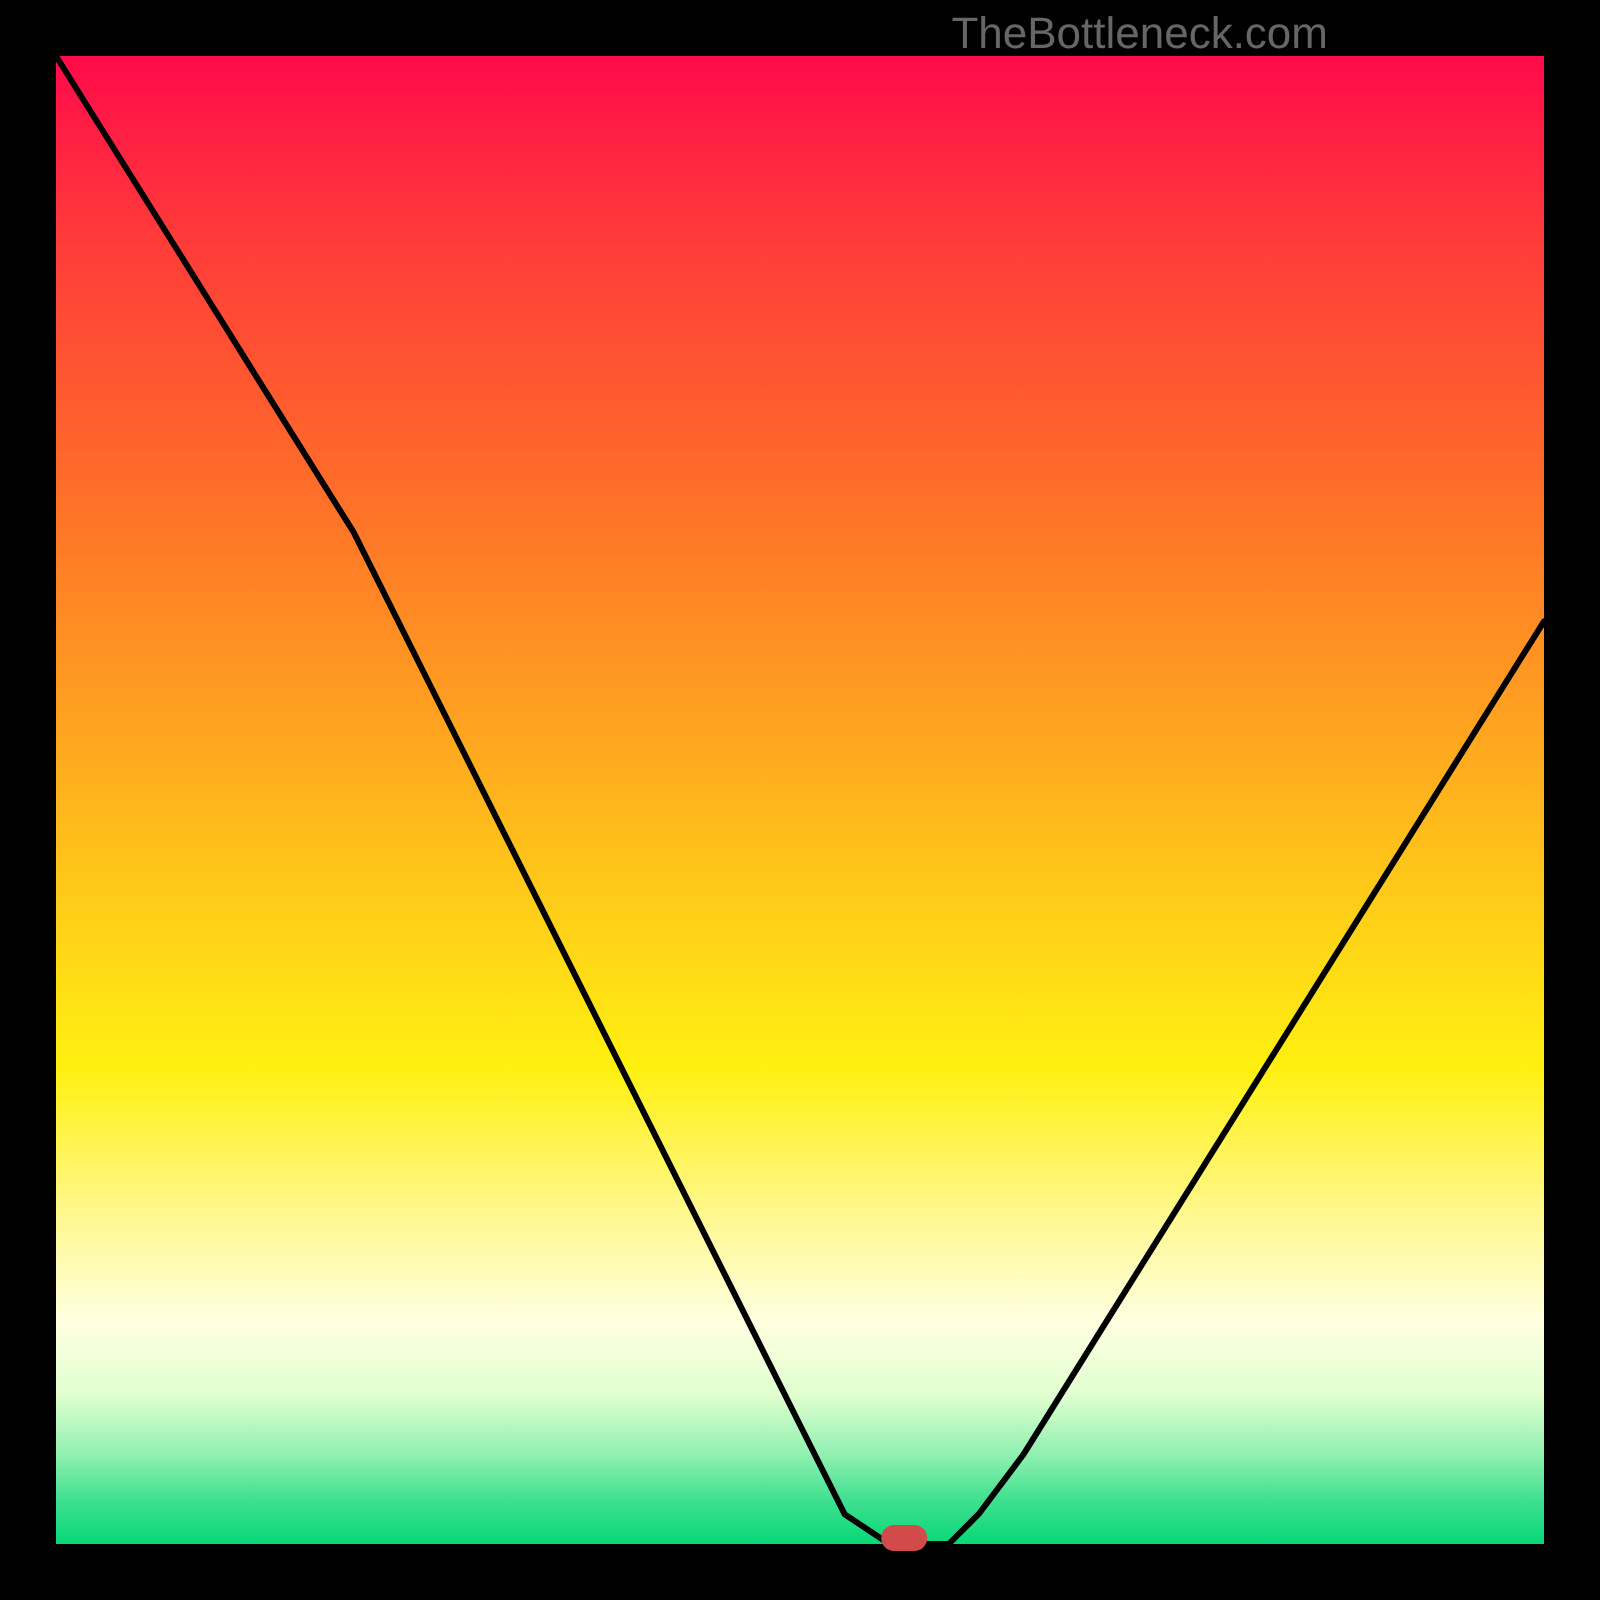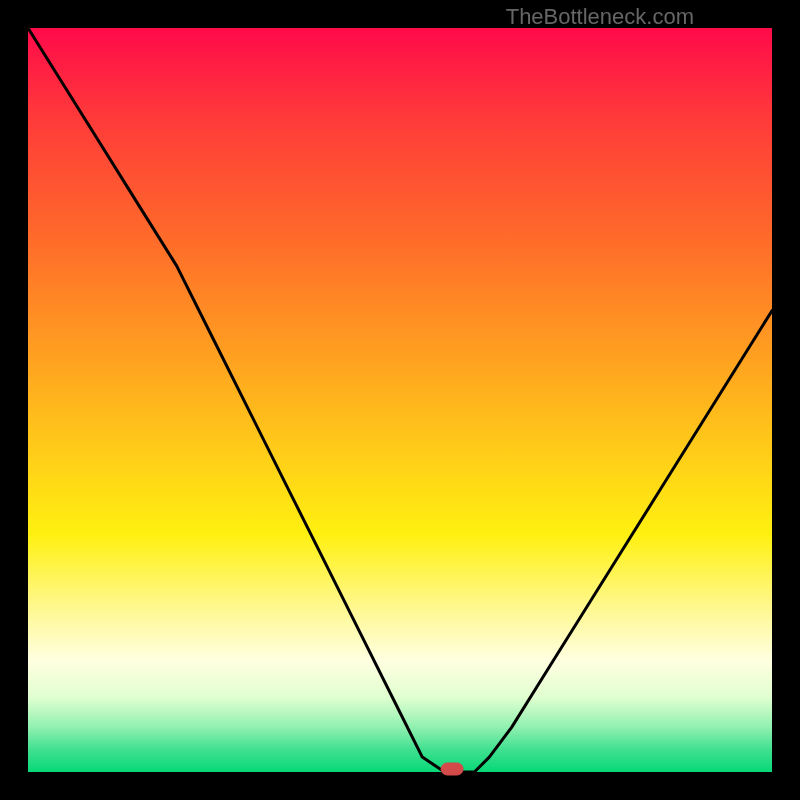--- a/index.html
+++ b/index.html
@@ -7,21 +7,20 @@
     padding: 0;
     width: 800px;
     height: 800px;
     background: #000;
     font-family: Arial, sans-serif;
   }
   .container {
     position: relative;
     width: 676px;
     height: 800px;
-    padding-left: 30px;
   }
   .watermark {
     position: absolute;
     top: 4px;
     right: 12px;
     color: #666;
     font-size: 22px;
     font-weight: 500;
     z-index: 10;
   }

